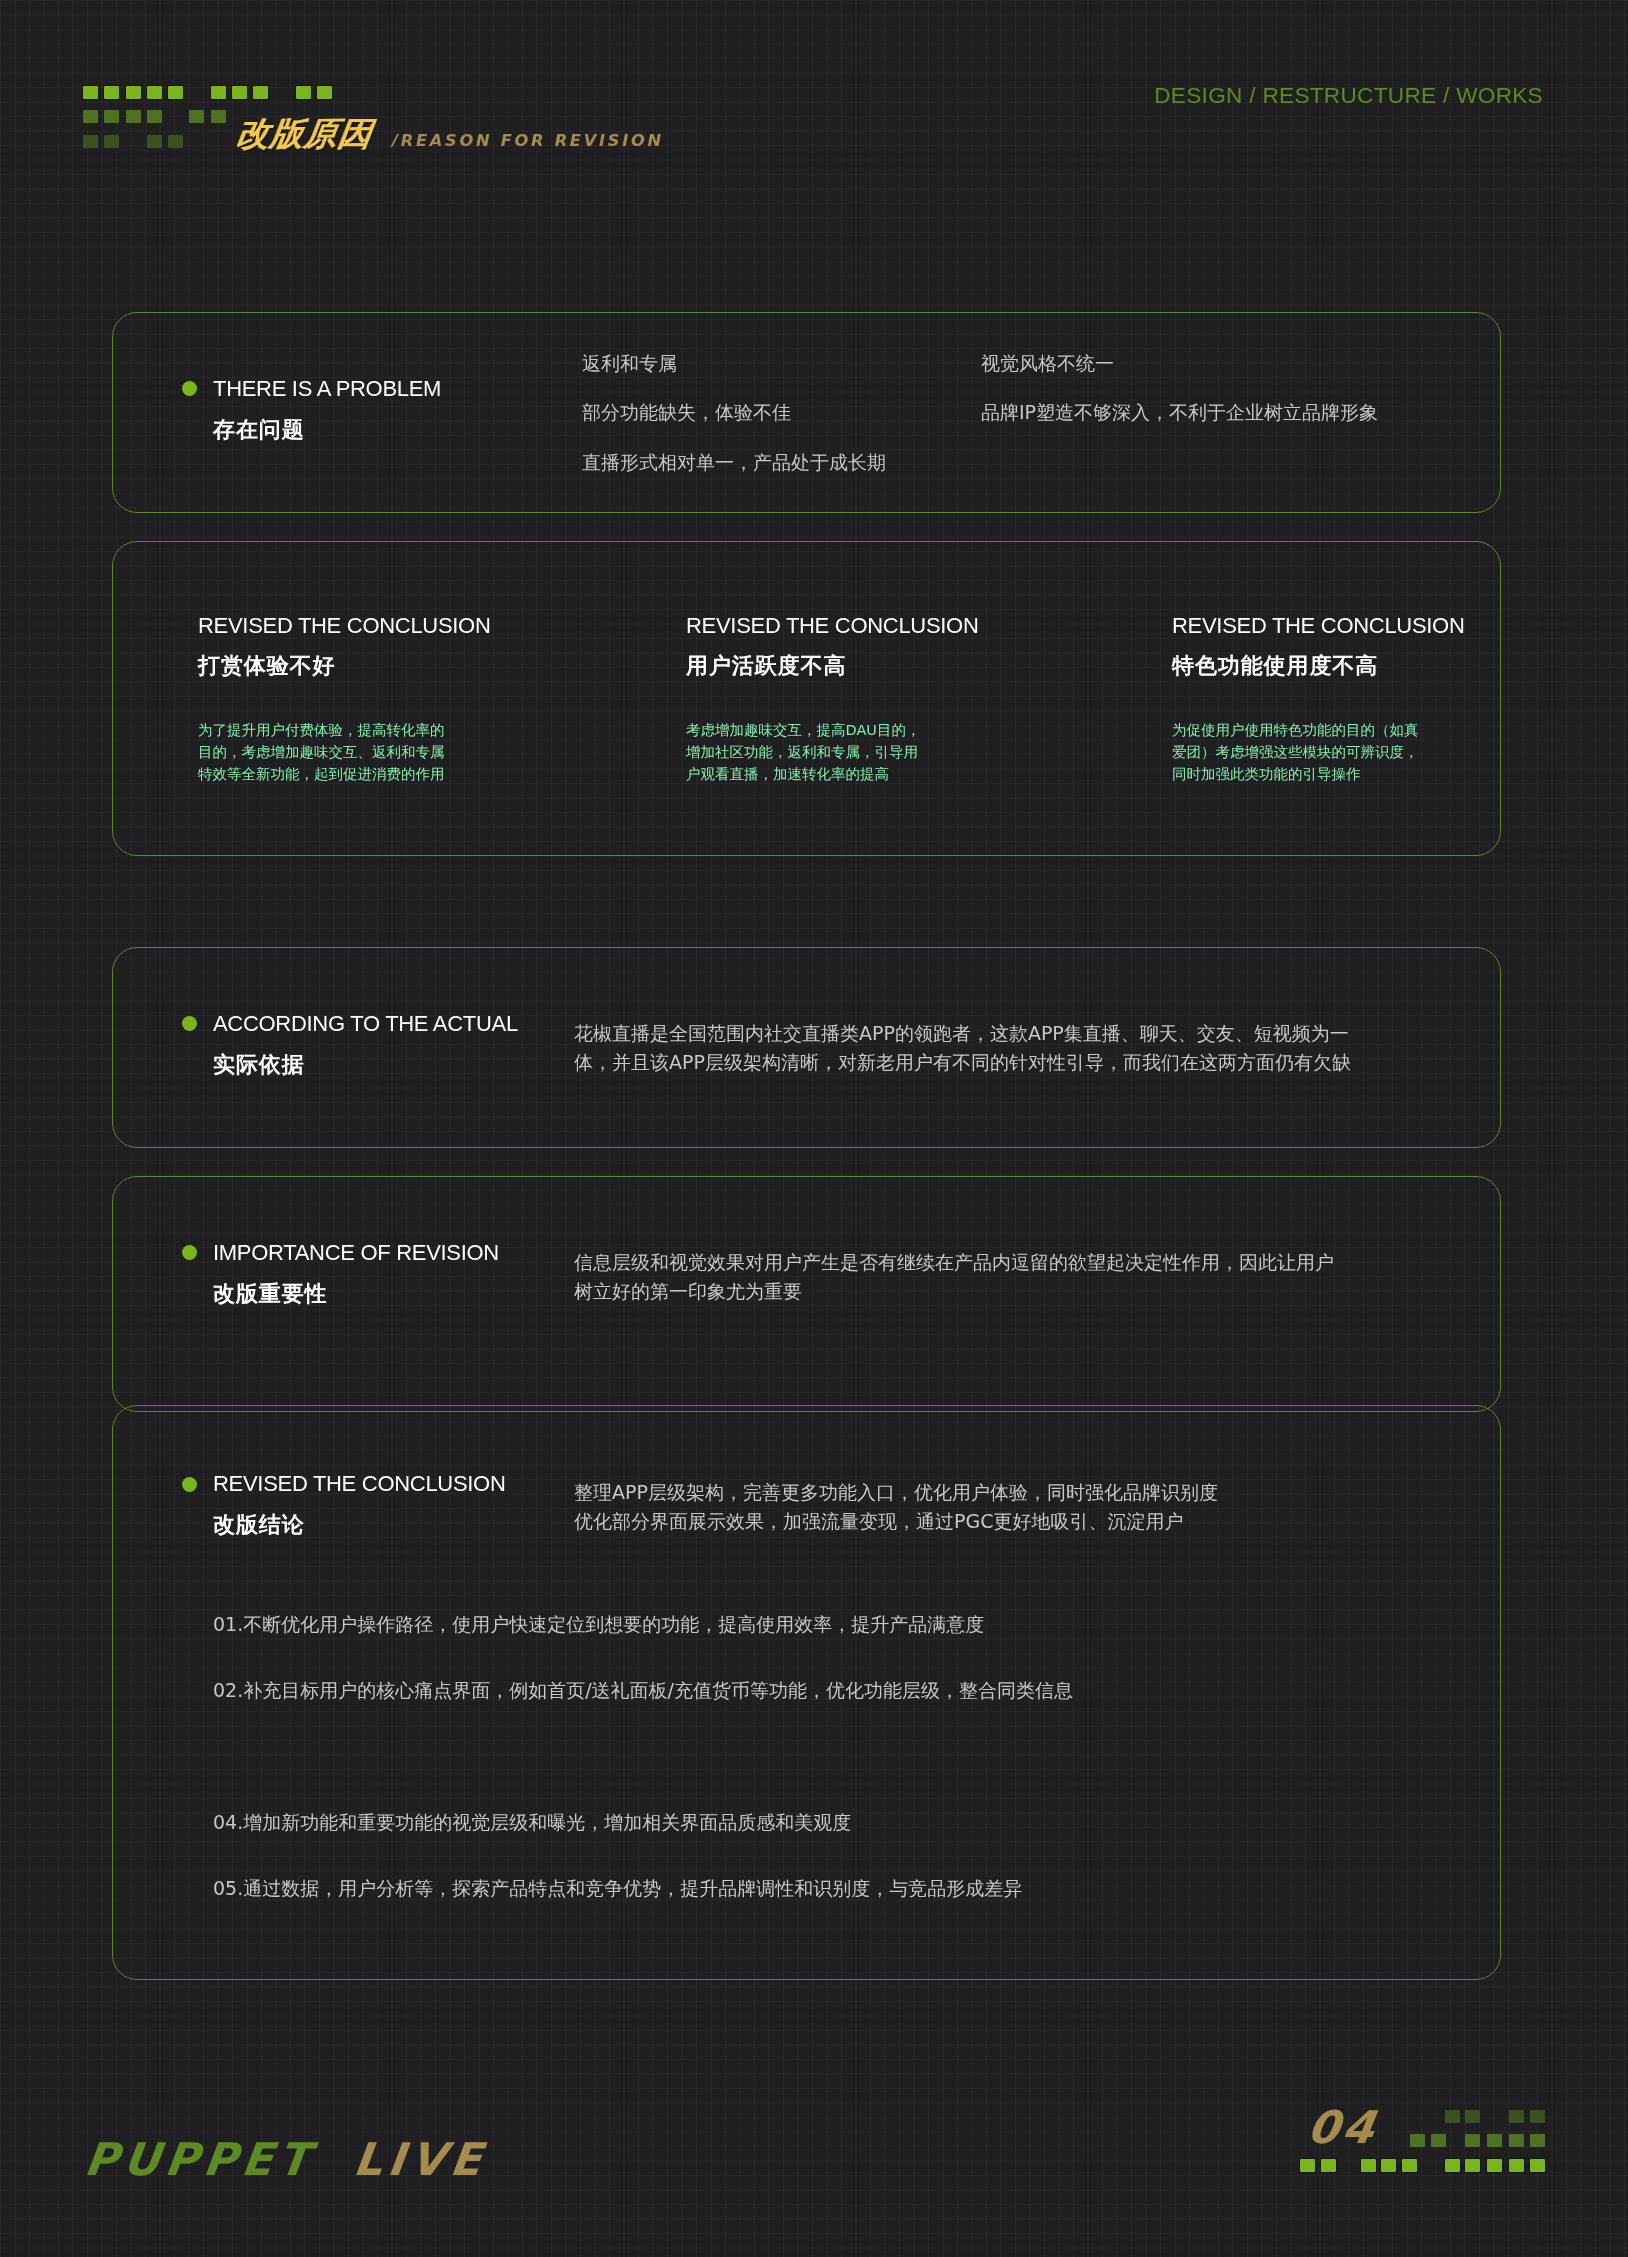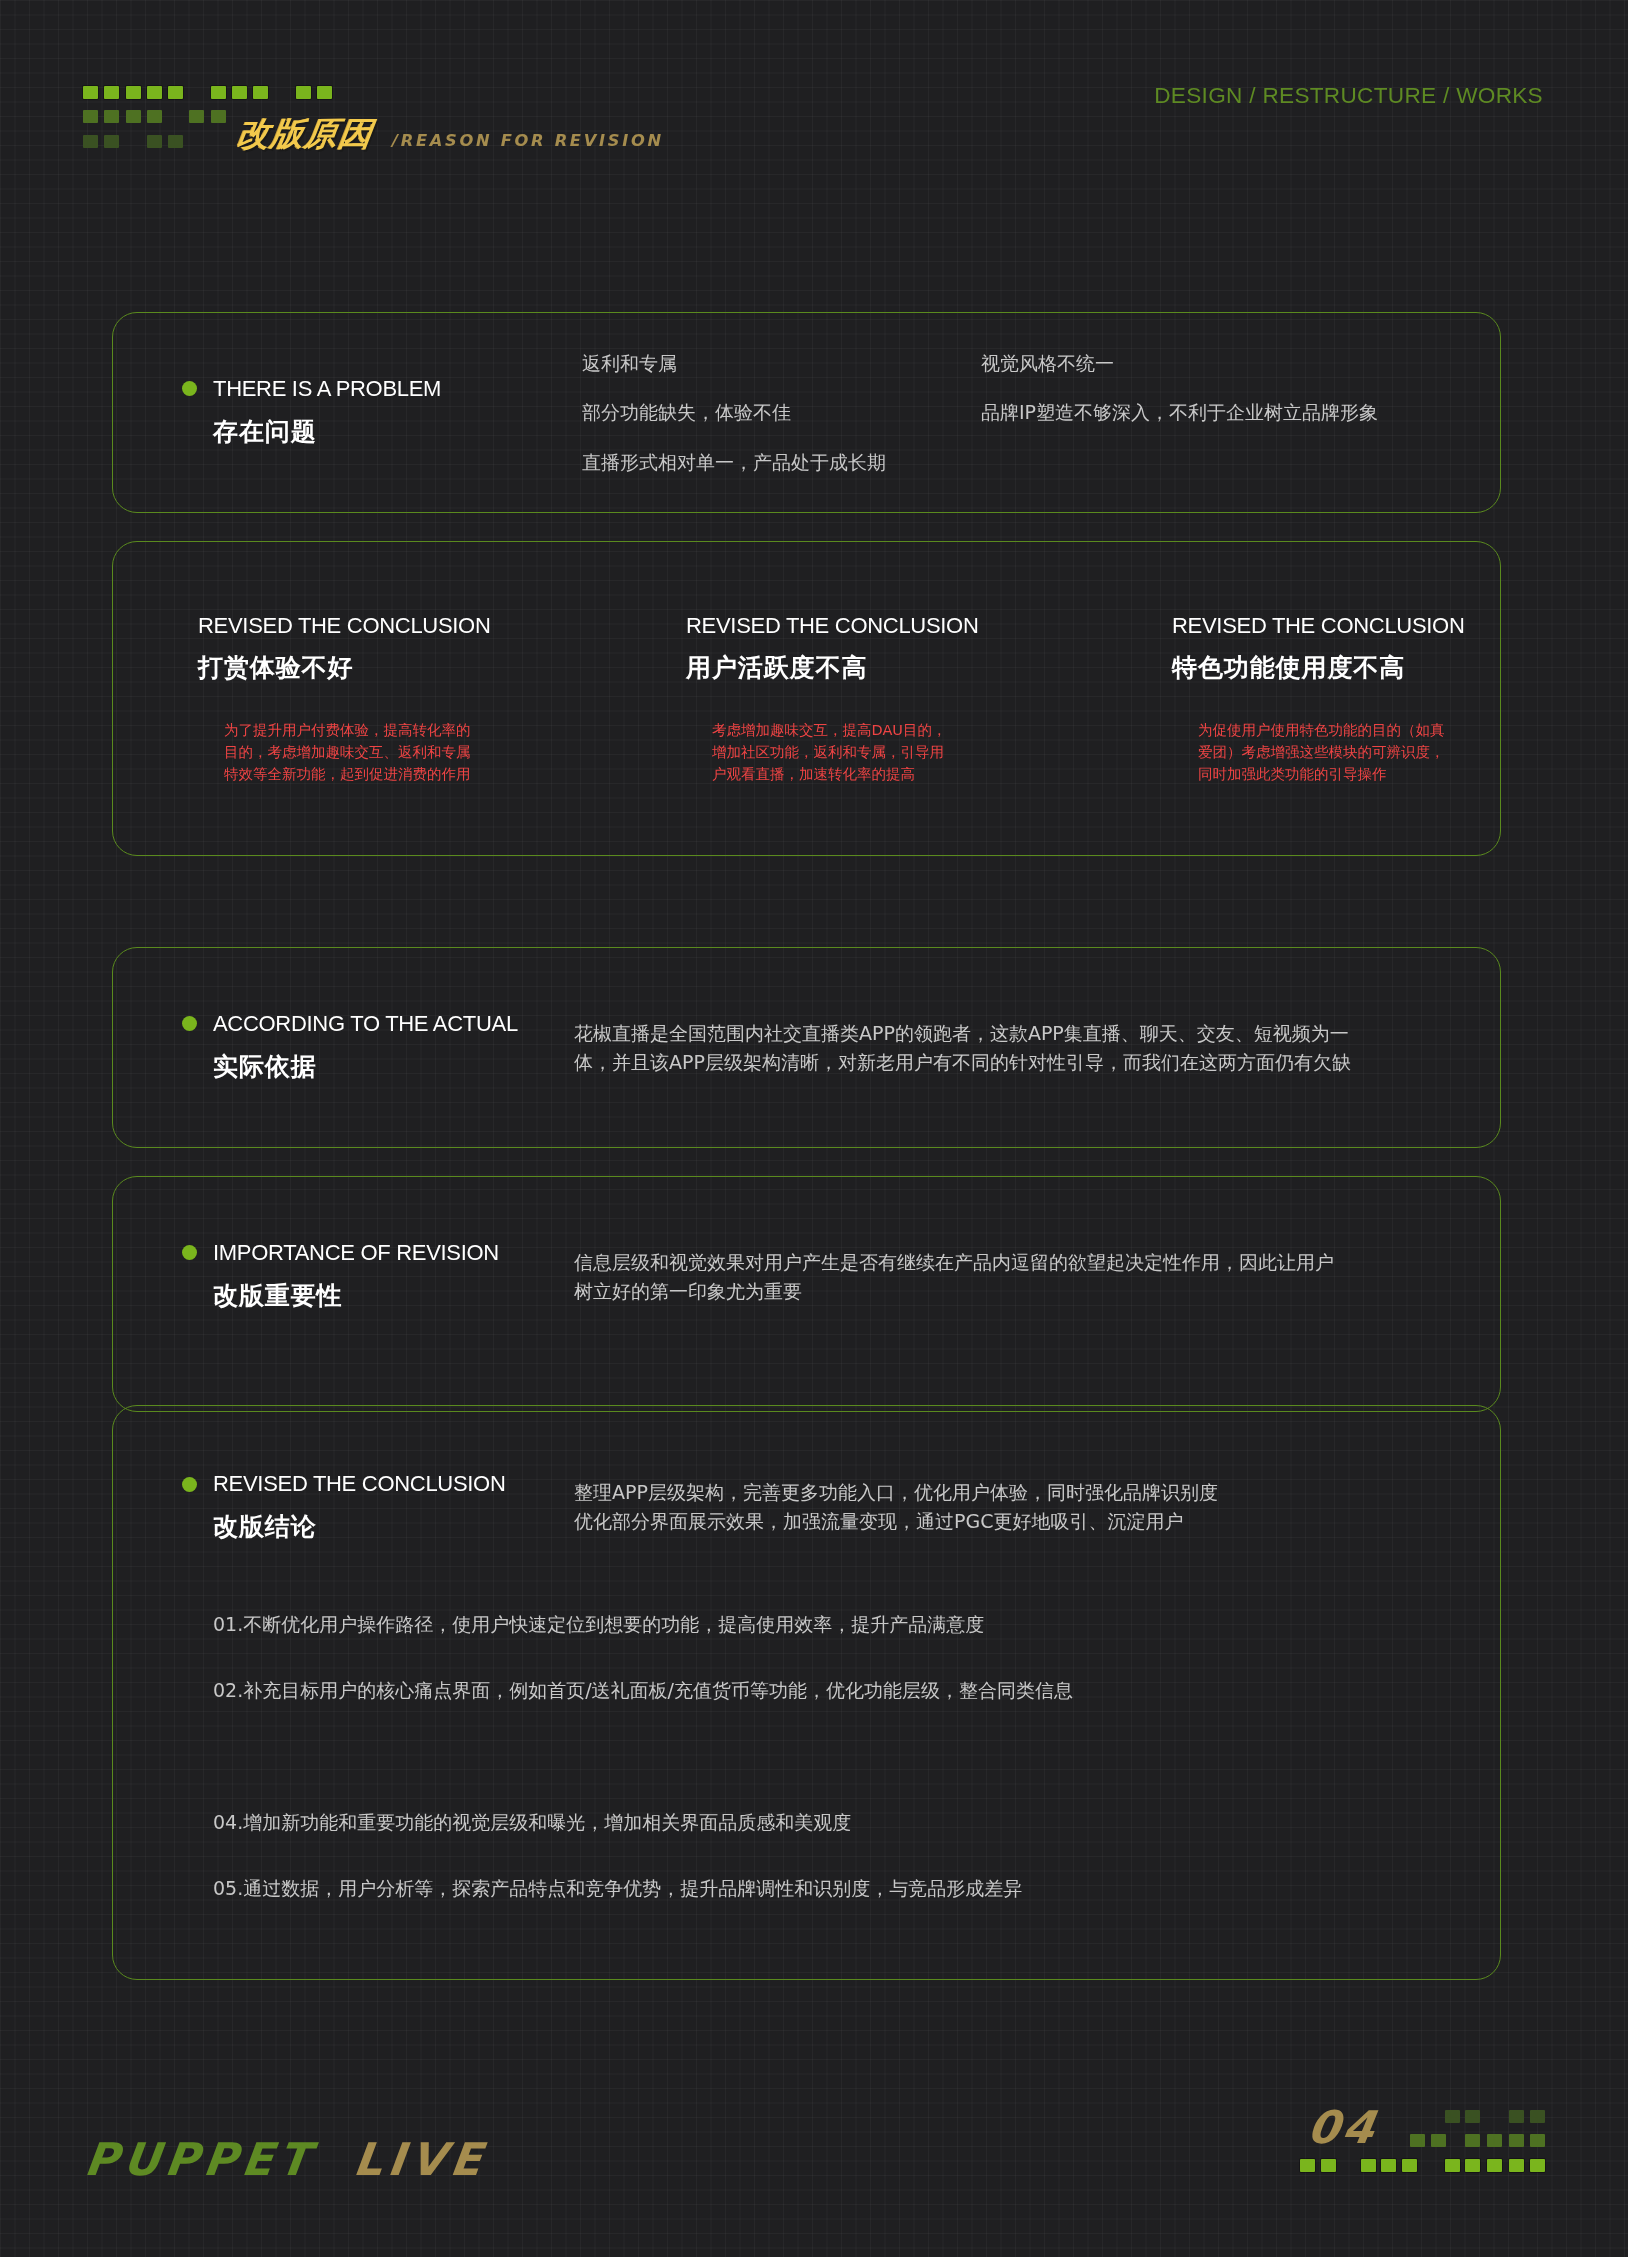--- a/index.html
+++ b/index.html
@@ -56,36 +56,35 @@
     border-radius: 50%; background: #7ab51d;
   }
   .label-en {
     position: absolute;
     font-size: 22px; font-weight: normal; color: #ffffff;
     letter-spacing: -0.3px;
   }
   .label-cn {
     position: absolute;
     font-family: "DejaVu Sans", sans-serif;
-    font-size: 25px; font-weight: bold; color: #ffffff;
+    font-size: 22px; font-weight: bold; color: #ffffff;
     letter-spacing: 0.9px;
   }
   .body-text {
     position: absolute;
     font-family: "DejaVu Sans", sans-serif;
     font-size: 19px; color: #c8c8c8;
     line-height: 29px;
   }
   .small-text {
     position: absolute;
     font-family: "DejaVu Sans", sans-serif;
-    font-size: 14.5px; color: #ef4444;
+    font-size: 14.5px; color: #86efac;
     line-height: 22px;
     width: 271px;
-    margin-left: 26px;
   }
 
   .footer-puppet {
     left: 89px; top: 2133px;
     font-family: "DejaVu Sans", sans-serif;
     font-weight: 900; font-style: italic;
     font-size: 45px; letter-spacing: 5.4px;
     color: #5e8a23;
     transform: skewX(-10deg);
   }

